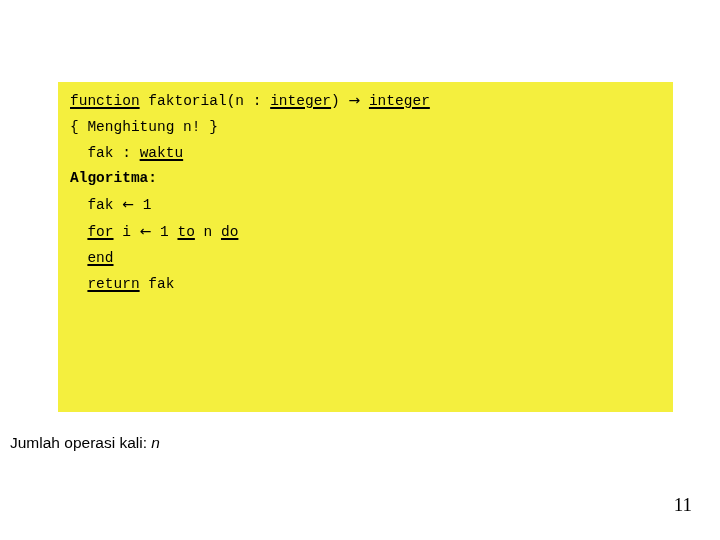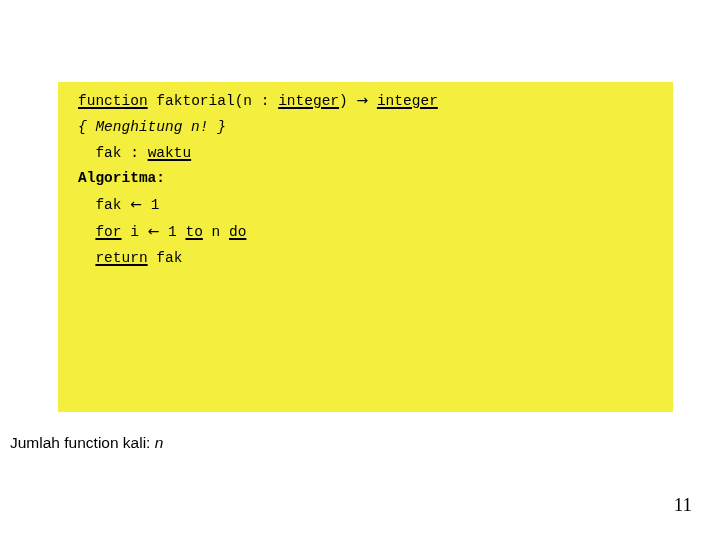--- a/index.html
+++ b/index.html
@@ -17,21 +17,21 @@
 
   
   #code-block {
     position: absolute;
     left: 58px;
     top: 82px;
     width: 615px;
     height: 330px;
     background: #F4EF3E;
     box-sizing: border-box;
-    padding: 6px 0 0 16px;
+    padding: 6px 0 0 8px;
   }
 
   .code-line {
     font-family: "Liberation Mono", "DejaVu Sans Mono", monospace;
     font-size: 14.5px;
     line-height: 25.8px;
     color: #000000;
     white-space: pre;
     padding-left: 4px;
     letter-spacing: 0px;
@@ -39,21 +39,20 @@
 
   .kw {
     text-decoration: underline;
     text-decoration-thickness: 2px;
     text-underline-offset: 2px;
   }
   .bold {
     font-weight: bold;
   }
   .comment {
-    font-style: italic;
   }
   .arrow {
     text-decoration: none;
     font-family: "DejaVu Sans", sans-serif;
     font-size: 14px;
   }
 
   
   #notes {
     position: absolute;
@@ -85,20 +84,21 @@
 </head>
 <body>
 
 <div id="code-block" style="background: rgb(244, 239, 62);">
     <div class="code-line"><span class="kw">function</span><span> faktorial(n : </span><span class="kw">integer</span><span>) </span><span class="arrow">→</span><span> </span><span class="kw">integer</span></div>
     <div class="code-line"><span class="comment">{ Menghitung n! }</span></div>
     <div class="code-line"><span>  fak : </span><span class="kw">waktu</span></div>
     <div class="code-line"><span class="bold">Algoritma:</span></div>
     <div class="code-line"><span>  fak </span><span class="arrow">←</span><span> 1</span></div>
     <div class="code-line"><span>  </span><span class="kw">for</span><span> i </span><span class="arrow">←</span><span> 1 </span><span class="kw">to</span><span> n </span><span class="kw">do</span></div>
+    <div class="code-line"><span>  </span><span class="kw">end</span></div>
     <div class="code-line"><span>  </span><span class="kw">return</span><span> fak</span></div>
   </div>
 
 <div id="notes">
-    <div class="note-line"><span>Jumlah function kali: </span><span class="ital">n</span></div>
+    <div class="note-line"><span>Jumlah operasi kali: </span><span class="ital">n</span></div>
   </div>
 
 <div id="page-number">11</div>
 
 </body></html>

